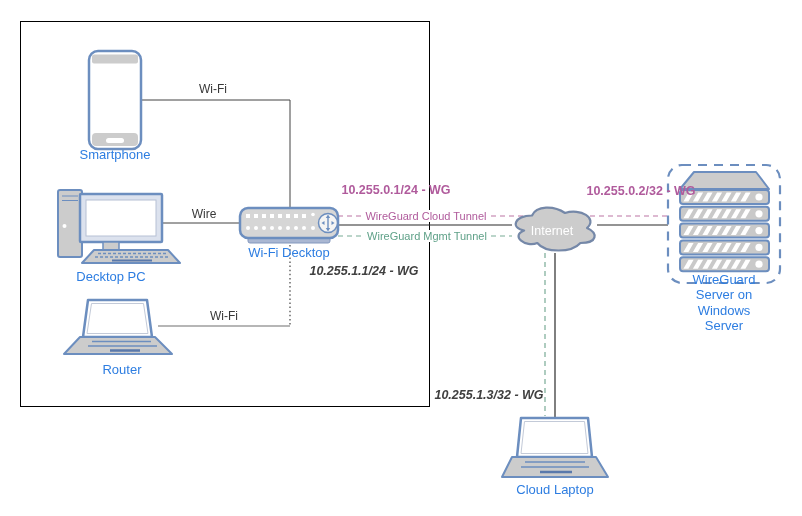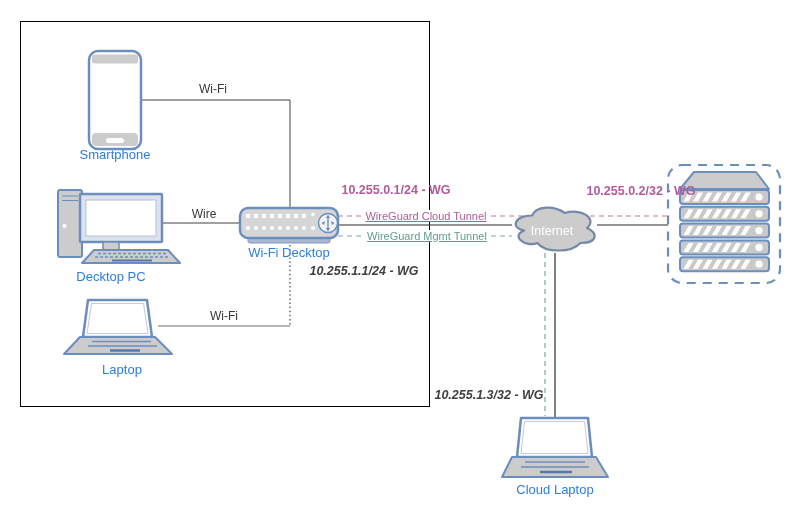--- a/index.html
+++ b/index.html
@@ -18,21 +18,21 @@
     white-space:nowrap;color:#383838;font-size:12px;
   }
   .ip{
     position:absolute;z-index:3;transform:translate(-50%,-50%);
     white-space:nowrap;font-weight:bold;font-size:12.5px;
   }
   .ip.purple{color:#b05b9c;margin-left:32px;}
   .ip.green{color:#404040;font-style:italic;}
   .tun{
     position:absolute;z-index:3;transform:translate(-50%,-50%);
-    white-space:nowrap;font-size:11px;background:#fff;padding:0 2px;text-decoration:underline;
+    white-space:nowrap;font-size:11px;background:#fff;padding:0 2px;
   }
   .tun.purple{color:#b05b9c;}
   .tun.green{color:#5fa188;}
   .internet-lbl{
     position:absolute;z-index:3;transform:translate(-50%,-50%);
     white-space:nowrap;color:#fff;font-size:12.5px;
   }
 </style>
 </head>
 <body>
@@ -168,26 +168,28 @@
       <path d="M525,462 H585" stroke="#6c8ebf" stroke-width="1.5"></path>
       <path d="M521,467 H589" stroke="#6c8ebf" stroke-width="1.5"></path>
       <path d="M540,472 H572" stroke="#5a79ab" stroke-width="2.5"></path>
     </g>
   </svg>
 
   <div class="lbl" style="left:115px;top:154px">Smartphone</div>
 
   <div class="lbl" style="left:111px;top:276px">Decktop PC</div>
 
-  <div class="lbl" style="left:122px;top:369px">Laptop</div>
+  <div class="lbl" style="left:122px;top:369px">Router</div>
 
   <div class="lbl" style="left:289px;top:252px">Wi-Fi Decktop</div>
 
   <div class="internet-lbl" style="left:552px;top:231px">Internet</div>
 
+  <div class="lbl multiline" style="left:724px;top:303px">WireGuard Server on
+Windows Server</div>
 
   <div class="lbl" style="left:555px;top:489px">Cloud Laptop</div>
 
   <div class="edge-lbl" style="left:213px;top:89px">Wi-Fi</div>
 
   <div class="edge-lbl" style="left:204px;top:214px">Wire</div>
 
   <div class="edge-lbl" style="left:224px;top:316px">Wi-Fi</div>
 
   <div class="tun purple" style="left:426px;top:216px">WireGuard Cloud Tunnel</div>

